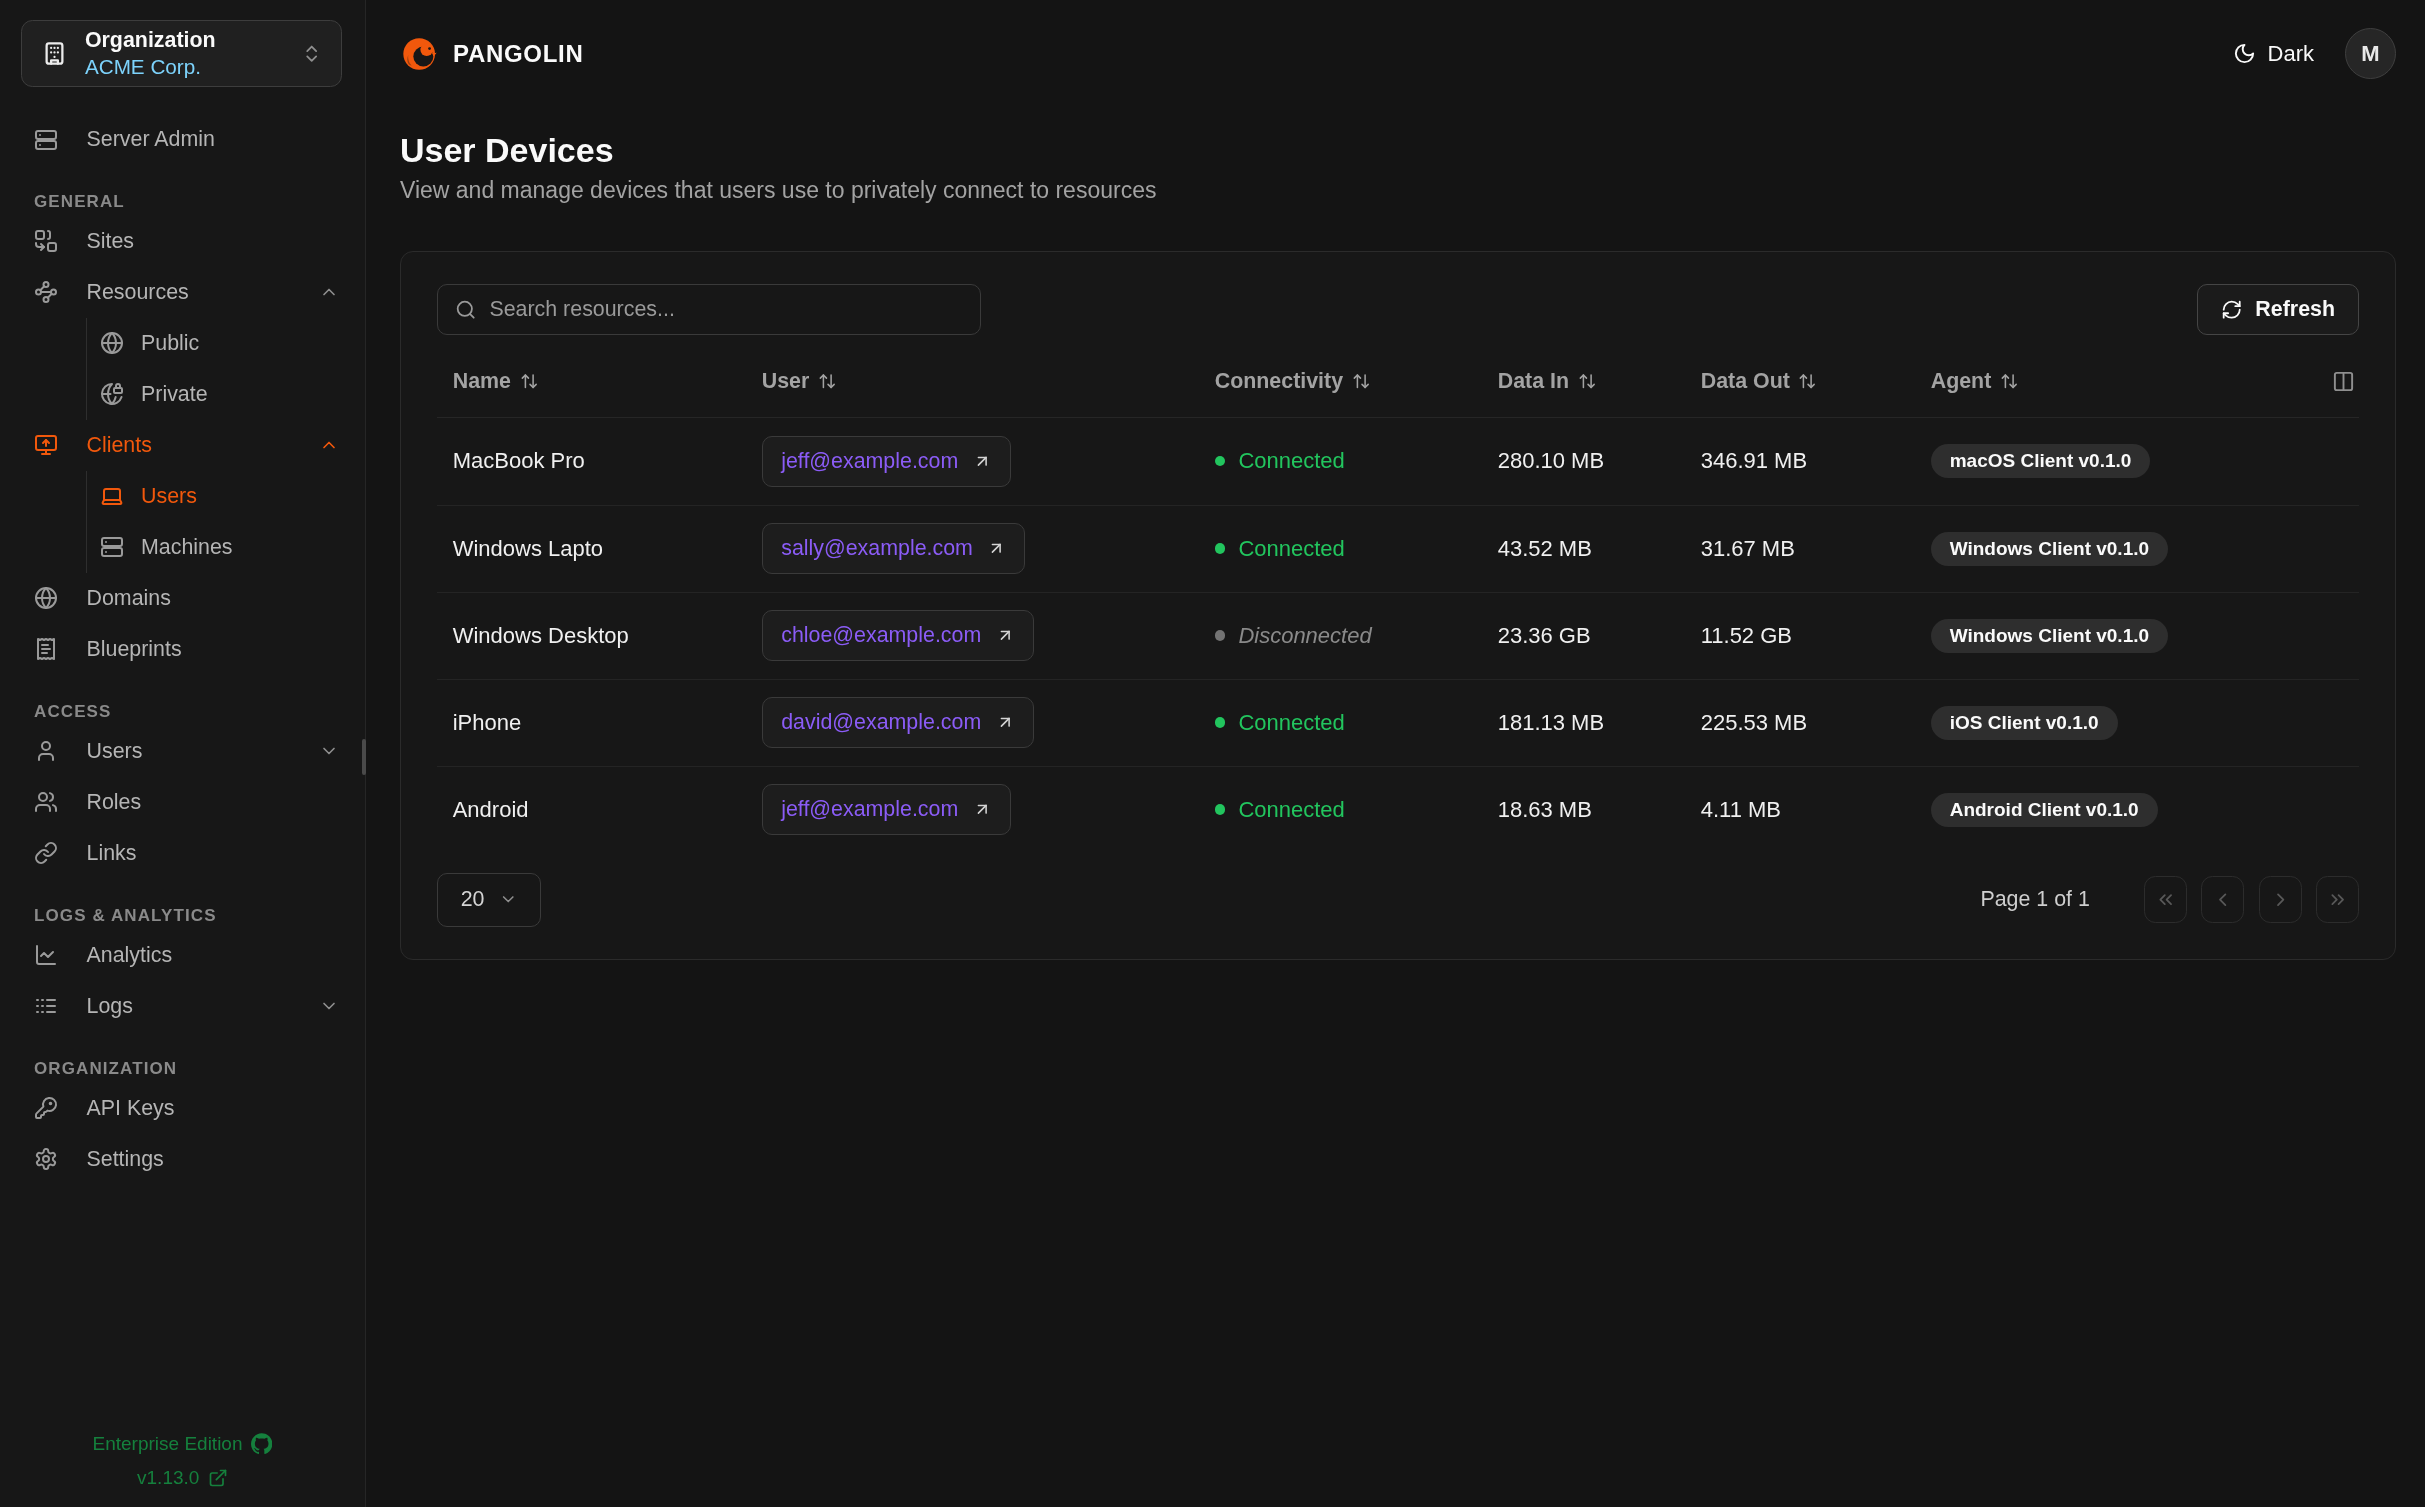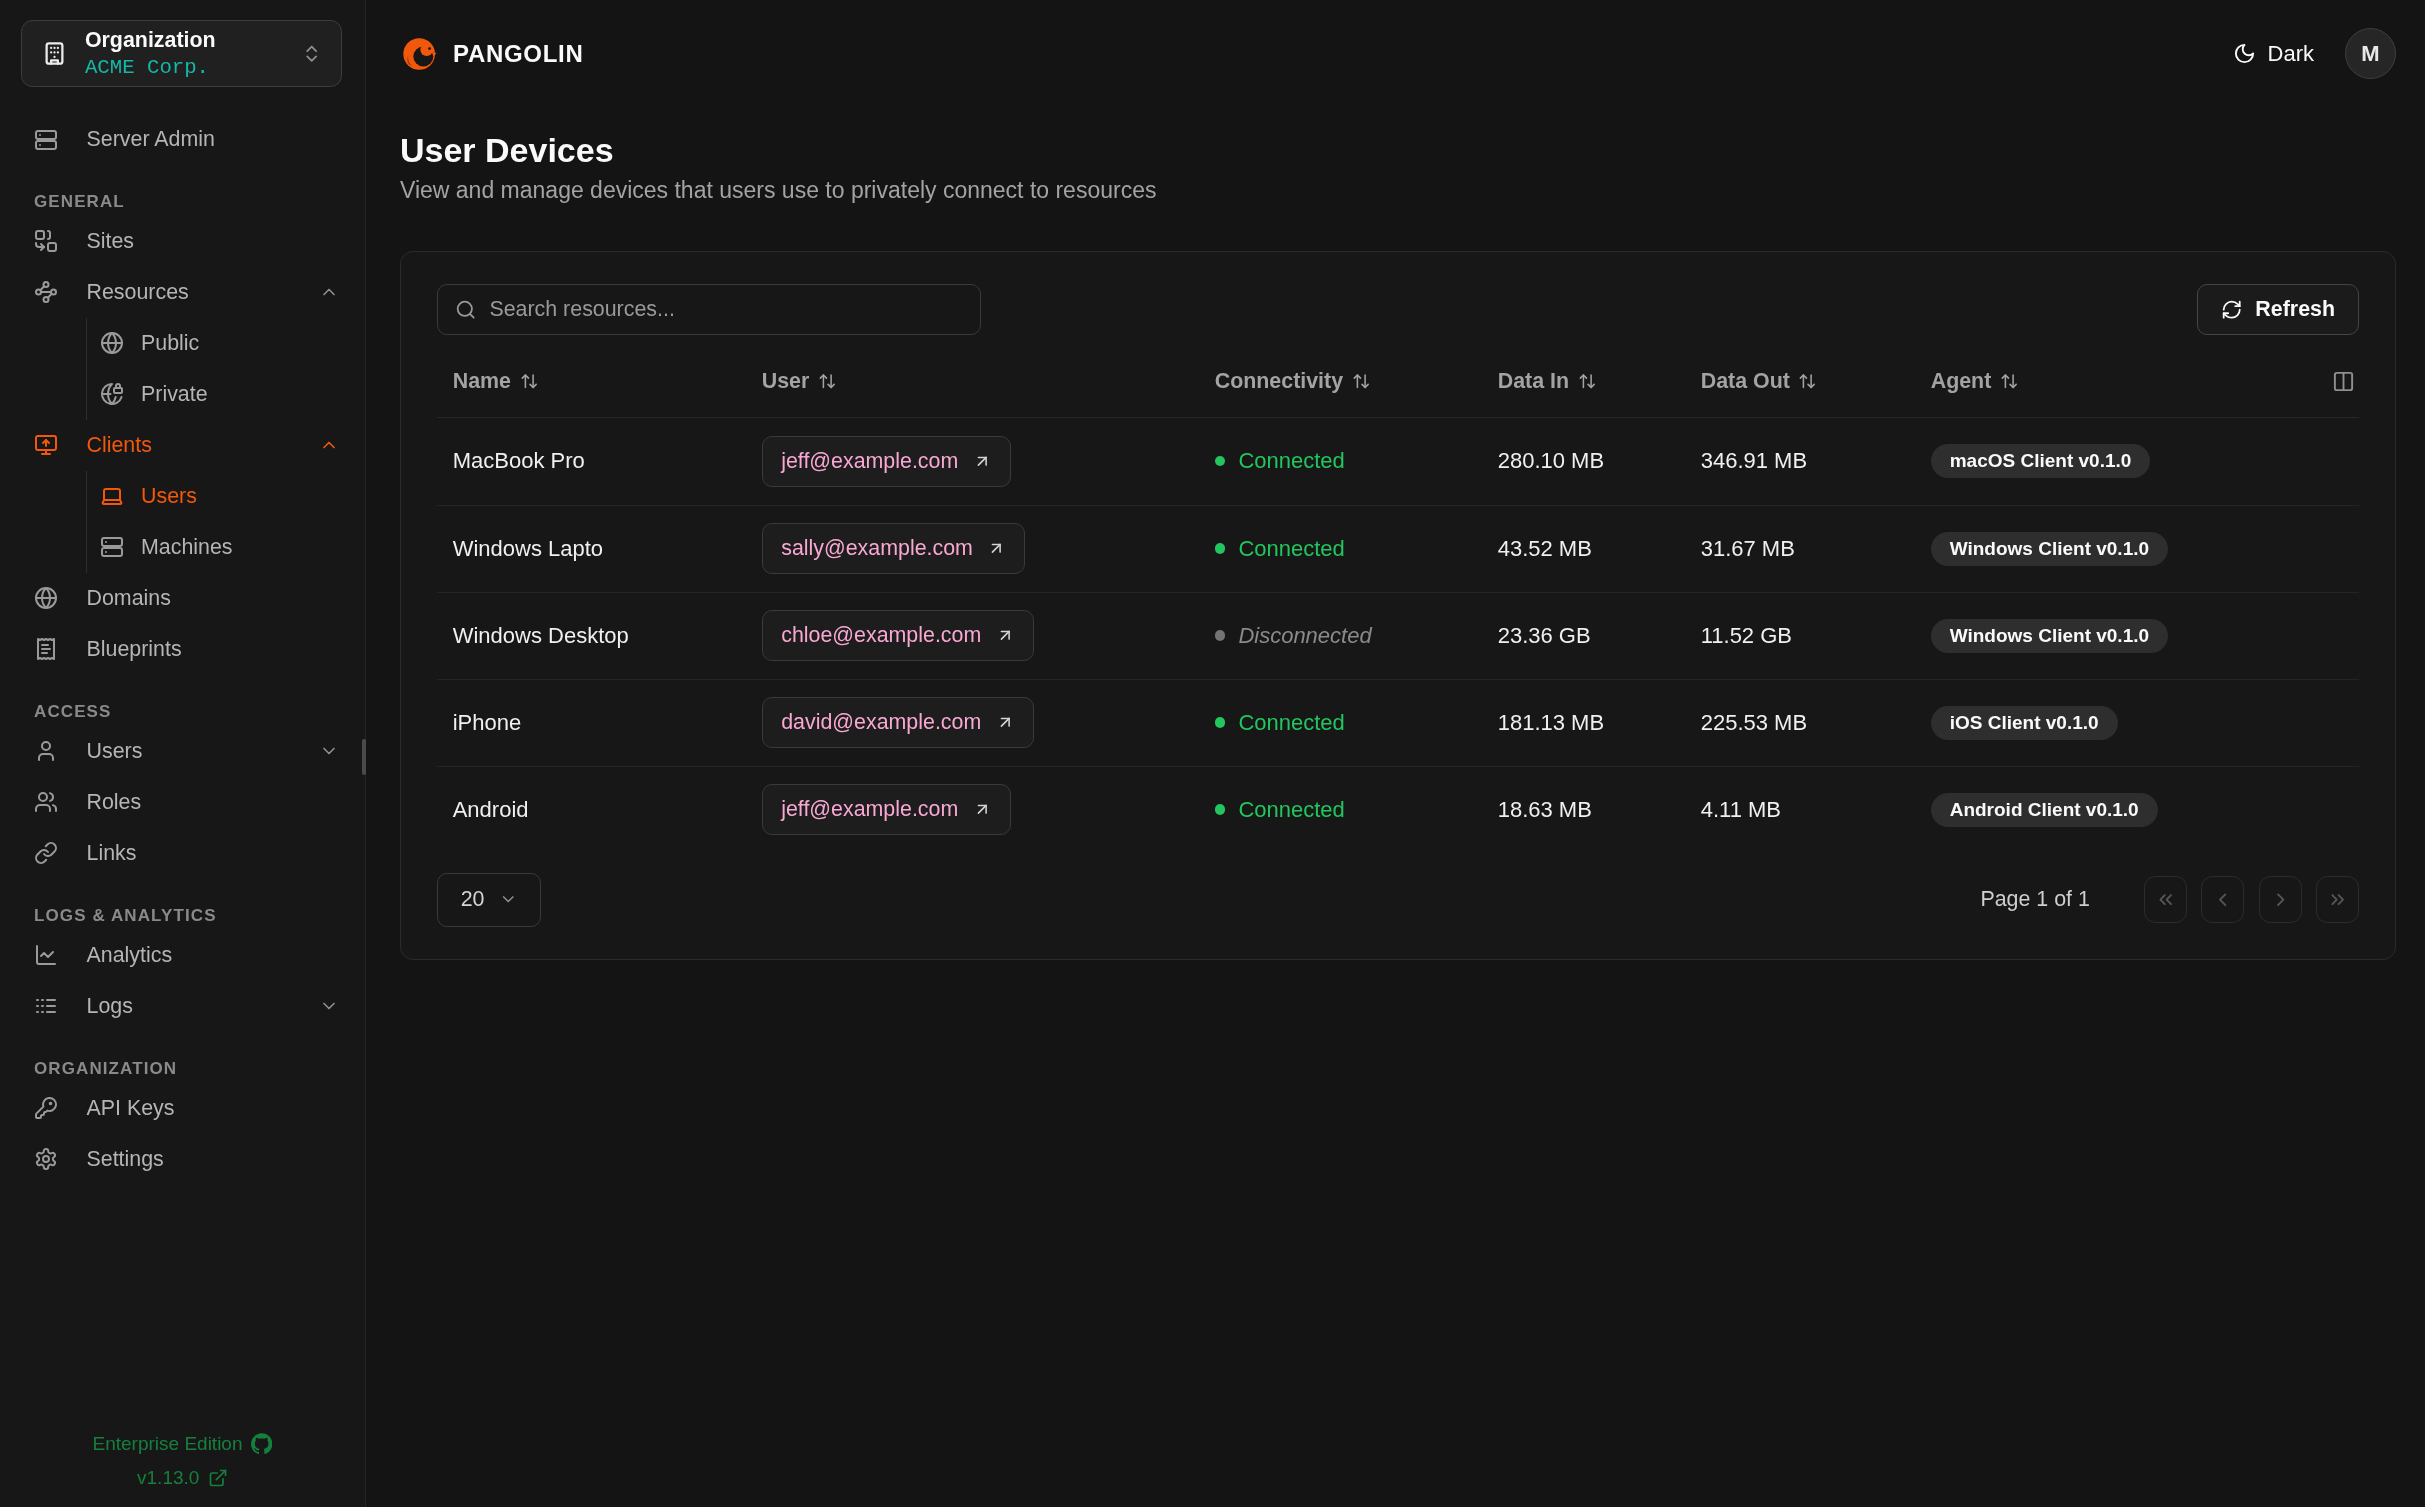--- a/index.html
+++ b/index.html
@@ -17,21 +17,21 @@
     border-right:0.7px solid #262626; display:flex; flex-direction:column;
     position:relative; flex:none;
   }
   .org-selector {
     margin:20px 23px 0 21.4px; height:67px; border:0.7px solid #3d3d3d; border-radius:11.4px;
     background:#202020; display:flex; align-items:center; padding:0 18.5px; cursor:pointer;
   }
   .org-selector .org-icon { color:#ececec; margin-right:17px; }
   .org-texts { flex:1; display:flex; flex-direction:column; gap:2.9px; }
   .org-label { font-size:21.4px; font-weight:700; color:#fafafa; }
-  .org-value { font-size:20.7px; color:#14b8a6;font-family:Liberation Mono, monospace; }
+  .org-value { font-size:20.7px; color:#7dd3fc; }
   .org-chevrons { color:#8f8f8f; }
 
   .nav { flex:1; padding-top:27px; overflow:hidden; }
   .nav-item {
     height:51px; display:flex; align-items:center; gap:28.5px;
     padding-left:34px; padding-right:26px; cursor:pointer;
     font-size:21.4px; color:#b5b5b5;
   }
   .nav-item .icon { color:#9a9a9a; width:24px; }
   .nav-item .grow { flex:1; }
@@ -102,21 +102,21 @@
   .th .sort { color:#a3a3a3; }
   .th-agent-wrap { display:flex; align-items:center; justify-content:space-between; padding-right:4.3px; }
   .cols-btn { color:#8f8f8f; cursor:pointer; padding-left:15.7px; }
 
   .trow { height:87px; }
   .trow + .trow { border-top:0.7px solid #242424; }
   .td { padding-left:15.7px; font-size:22px; color:#f0f0f0; display:flex; align-items:center; }
   .user-pill {
     height:51px; border:0.7px solid #3a3a3a; border-radius:10px; background:#1d1d1d;
     display:inline-flex; align-items:center; gap:14.3px; padding:0 18.5px;
-    font-size:21.4px; color:#f9a8d4; cursor:pointer; font-family:inherit;
+    font-size:21.4px; color:#8b5cf6; cursor:pointer; font-family:inherit;
   }
   .user-pill .icon { color:#d4d4d4; }
   .status { display:flex; align-items:center; gap:13px; font-size:22px; }
   .status .dot { width:10.7px; height:10.7px; border-radius:50%; }
   .status.connected .dot { background:#22c55e; }
   .status.connected .txt { color:#22c55e; }
   .status.disconnected .dot { background:#737373; }
   .status.disconnected .txt { color:#8a8a8a;font-style:italic; }
   .agent-badge {
     height:34px; padding:0 19px; border-radius:712px; background:#2e2e2e;

